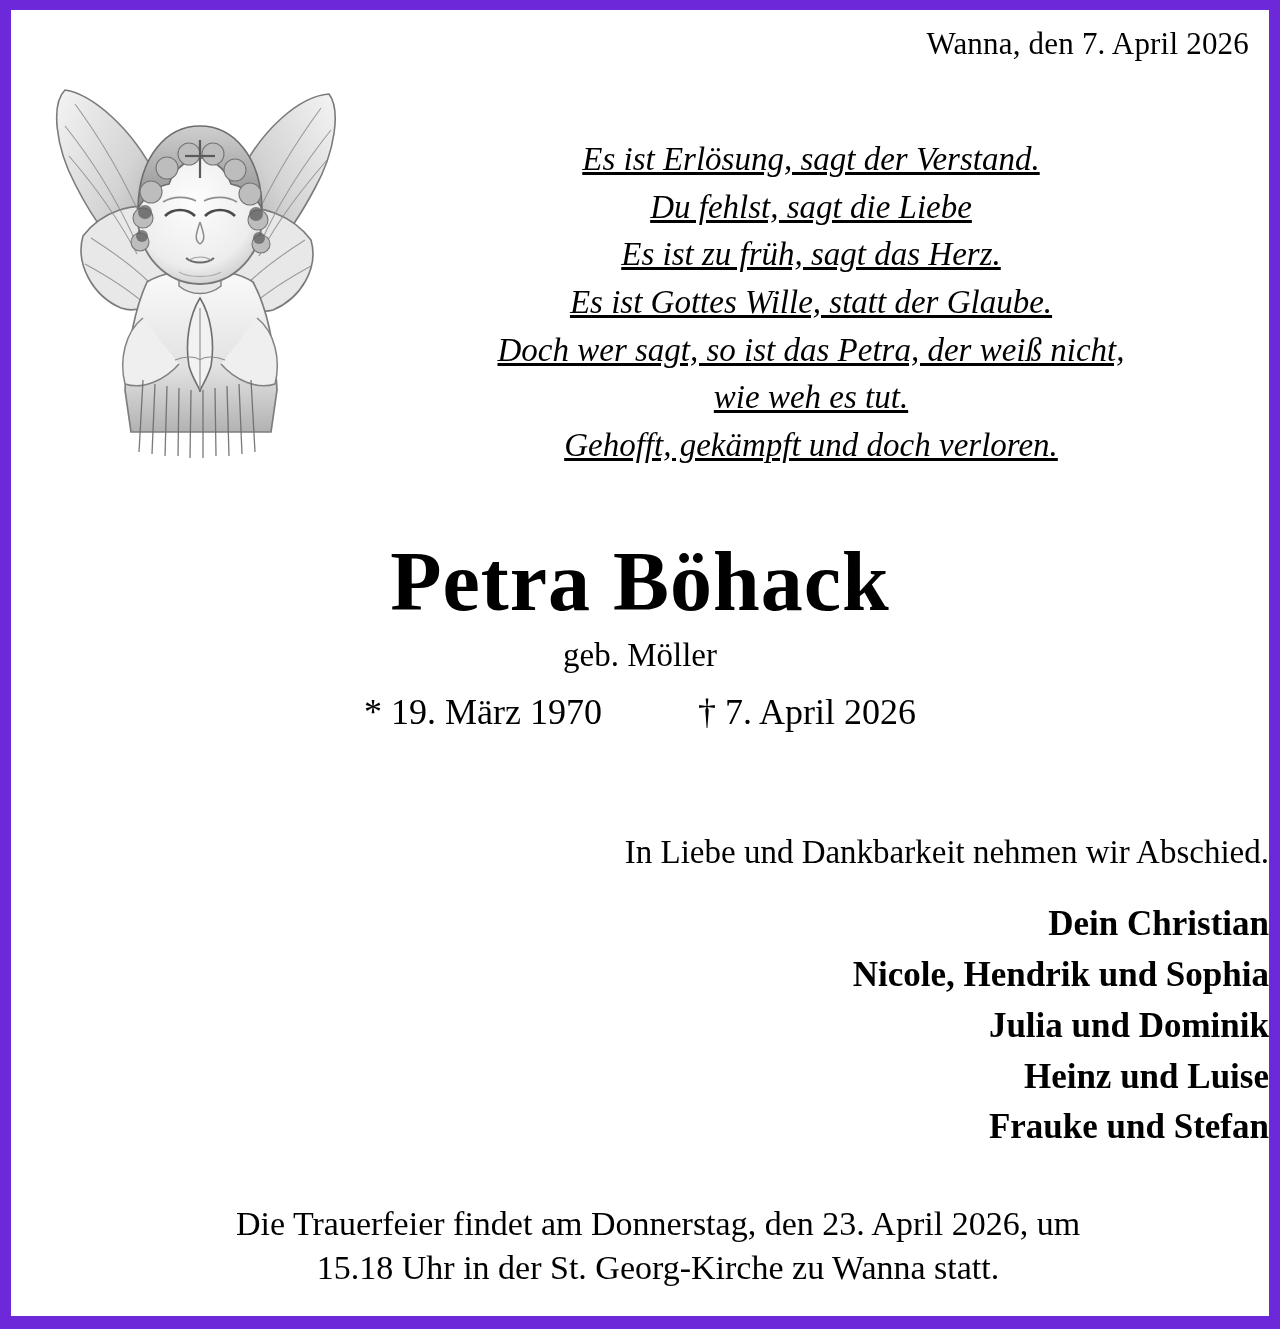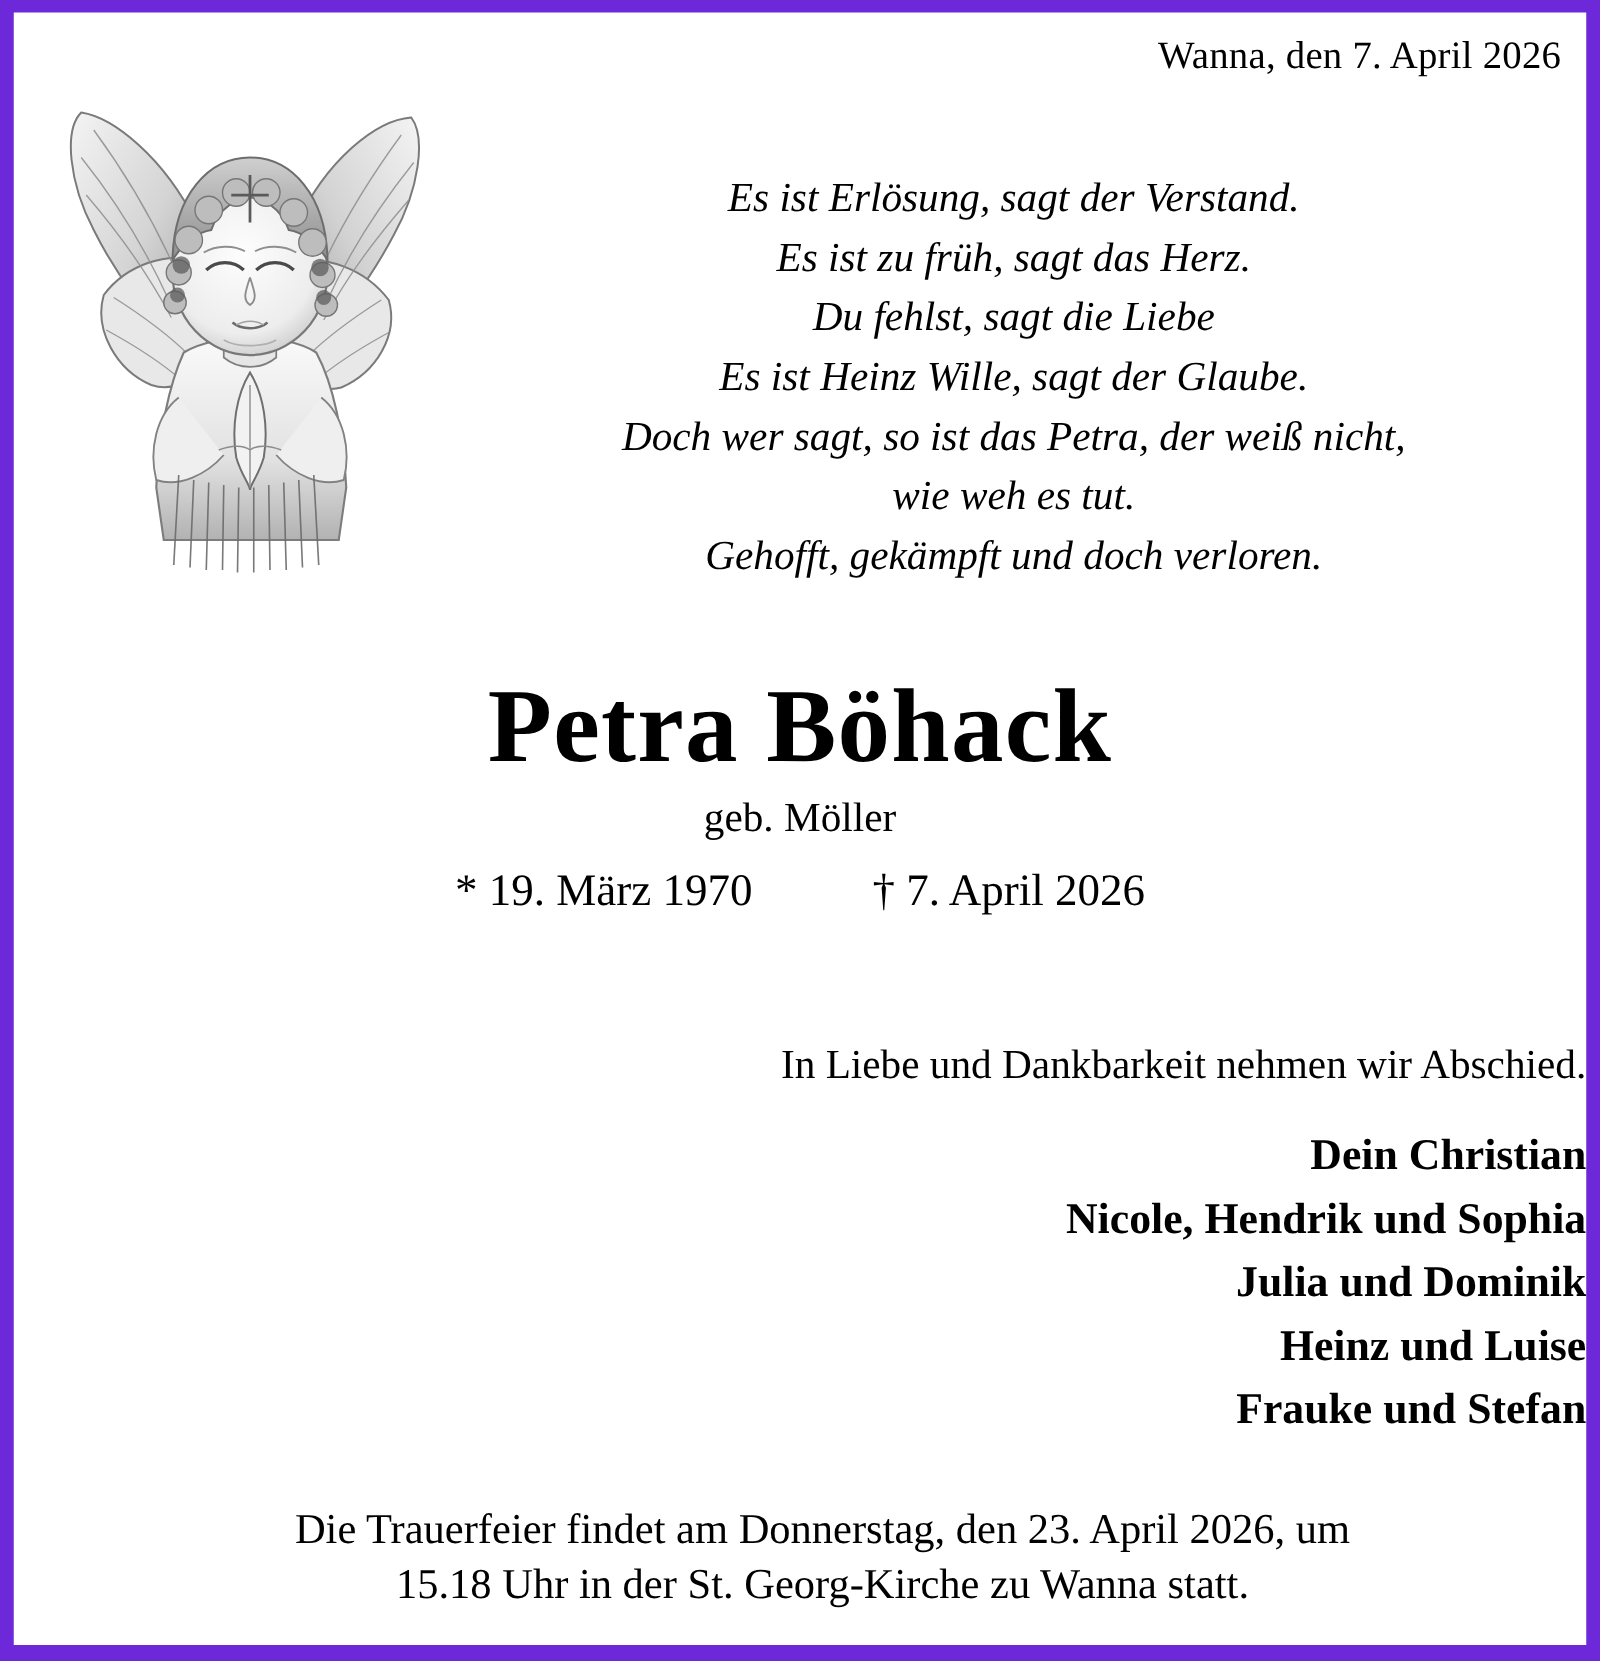--- a/index.html
+++ b/index.html
@@ -56,21 +56,21 @@
     position: absolute;
     top: 126px;
     left: 360px;
     width: 880px;
     text-align: center;
     font-style: italic;
     font-size: 33px;
     line-height: 1.445;
     white-space: nowrap;
   }
-  .poem .line { display: block; }
+  .poem .line { display: block; text-decoration: underline; }
 
   
   .name-block {
     position: absolute;
     top: 530px;
     left: 0;
     width: 100%;
     text-align: center;
   }
   .deceased-name {
@@ -255,23 +255,23 @@
 
         <path d="M147 198 C 154 204, 168 204, 175 198" stroke="#6b6b6b" stroke-width="2" fill="none"></path>
         <path d="M150 200 C 157 196, 166 196, 172 200" stroke="#a0a0a0" stroke-width="1.2" fill="none"></path>
 
         <path d="M140 212 C 150 218, 172 218, 182 212" stroke="#b0b0b0" stroke-width="1.3" fill="none"></path>
       </svg>
     </div>
 
     <div class="poem">
       <span class="line">Es ist Erlösung, sagt der Verstand.</span>
+      <span class="line">Du fehlst, sagt die Liebe</span>
       <span class="line">Es ist zu früh, sagt das Herz.</span>
-      <span class="line">Du fehlst, sagt die Liebe</span>
-      <span class="line">Es ist Heinz Wille, sagt der Glaube.</span>
+      <span class="line">Es ist Gottes Wille, statt der Glaube.</span>
       <span class="line">Doch wer sagt, so ist das Petra, der weiß nicht,</span>
       <span class="line">wie weh es tut.</span>
       <span class="line">Gehofft, gekämpft und doch verloren.</span>
     </div>
 
     <div class="name-block">
       <div class="deceased-name">Petra Böhack</div>
       <div class="maiden-name">geb. Möller</div>
       <div class="life-dates">
         <span class="born">* 19. März 1970</span><span class="died">† 7. April 2026</span>

